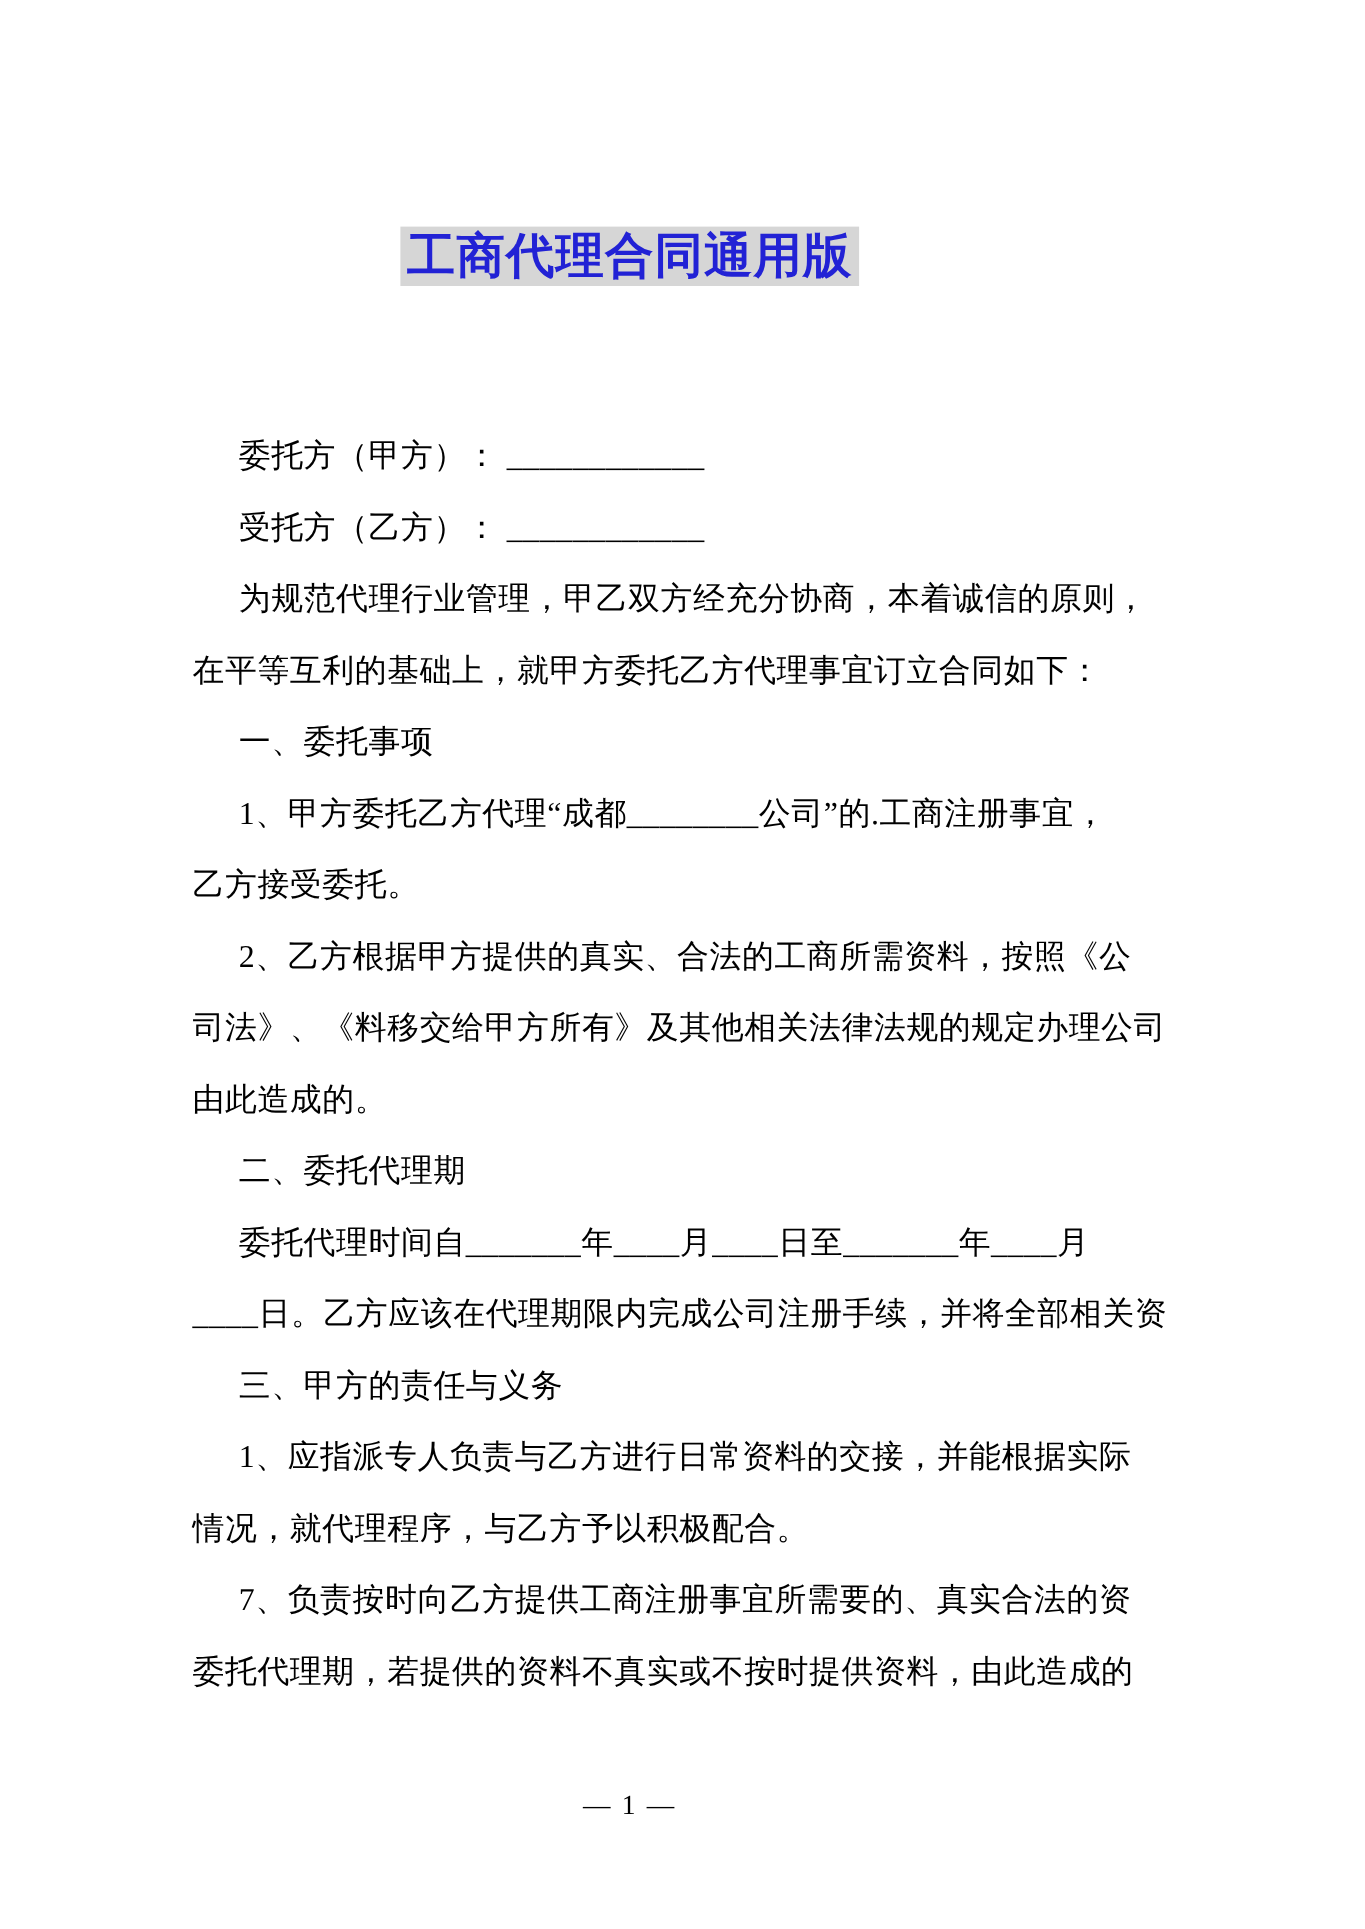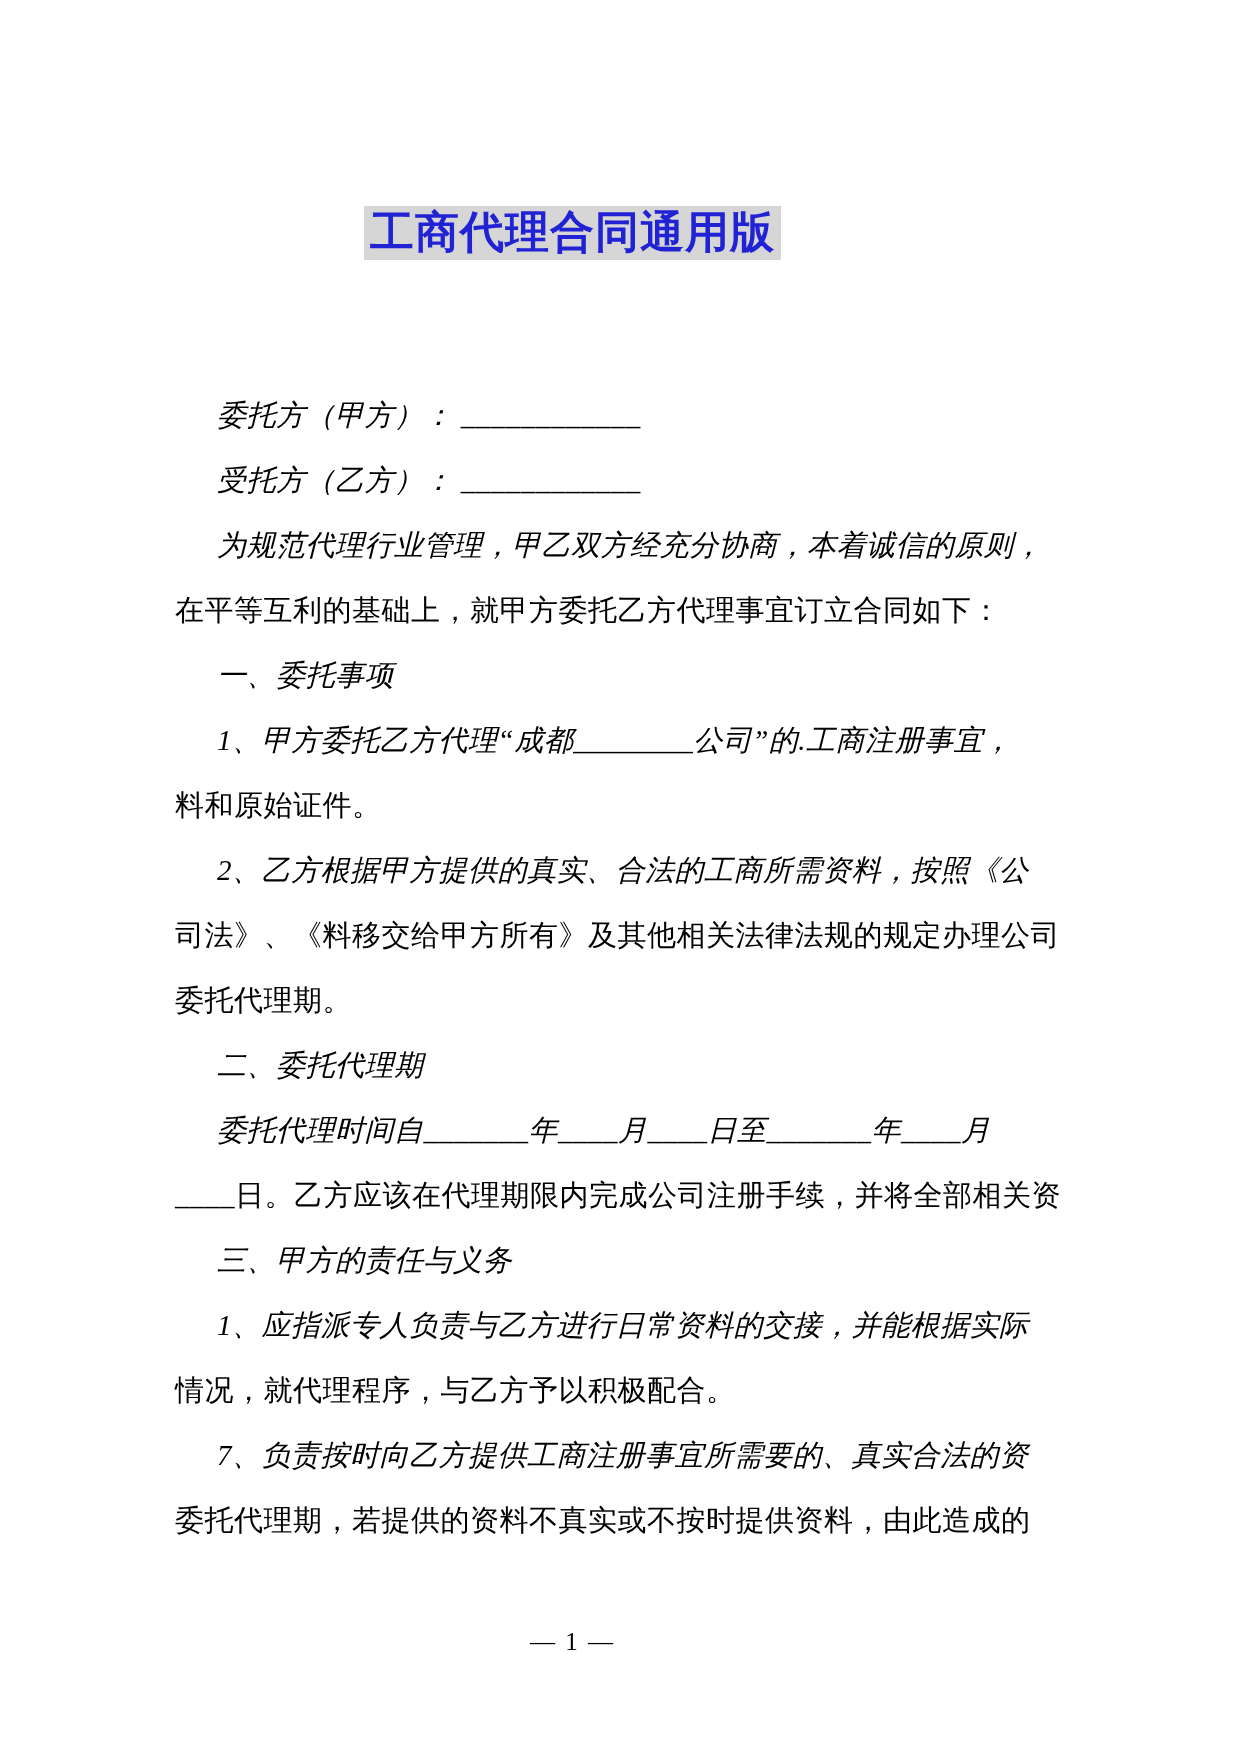--- a/index.html
+++ b/index.html
@@ -37,21 +37,21 @@
     width:795px;
   }
   .line {
     height:65px;
     font-size:29px;
     line-height:36px;
     letter-spacing:0.5px;
     white-space:pre;
     overflow:visible;
   }
-  .line.indent { padding-left:42px;font-style:italic; }
+  .line.indent { padding-left:42px; }
   .doc-footer {
     position:absolute;
     top:1628px;
     left:175px;
     width:795px;
     text-align:center;
     font-size:25px;
     letter-spacing:2px;
   }
 </style>
@@ -65,24 +65,24 @@
   </div>
 
   <div class="doc-body">
 
   <div class="line indent">委托方（甲方）： ____________</div>
       <div class="line indent">受托方（乙方）： ____________</div>
       <div class="line indent">为规范代理行业管理，甲乙双方经充分协商，本着诚信的原则，</div>
       <div class="line">在平等互利的基础上，就甲方委托乙方代理事宜订立合同如下：</div>
       <div class="line indent">一、委托事项</div>
       <div class="line indent">1、甲方委托乙方代理“成都________公司”的.工商注册事宜，</div>
-      <div class="line">料和原始证件。</div>
+      <div class="line">乙方接受委托。</div>
       <div class="line indent">2、乙方根据甲方提供的真实、合法的工商所需资料，按照《公</div>
       <div class="line">司法》、《料移交给甲方所有》及其他相关法律法规的规定办理公司</div>
-      <div class="line">委托代理期。</div>
+      <div class="line">由此造成的。</div>
       <div class="line indent">二、委托代理期</div>
       <div class="line indent">委托代理时间自_______年____月____日至_______年____月</div>
       <div class="line">____日。乙方应该在代理期限内完成公司注册手续，并将全部相关资</div>
       <div class="line indent">三、甲方的责任与义务</div>
       <div class="line indent">1、应指派专人负责与乙方进行日常资料的交接，并能根据实际</div>
       <div class="line">情况，就代理程序，与乙方予以积极配合。</div>
       <div class="line indent">7、负责按时向乙方提供工商注册事宜所需要的、真实合法的资</div>
       <div class="line">委托代理期，若提供的资料不真实或不按时提供资料，由此造成的</div>
     </div>
 

